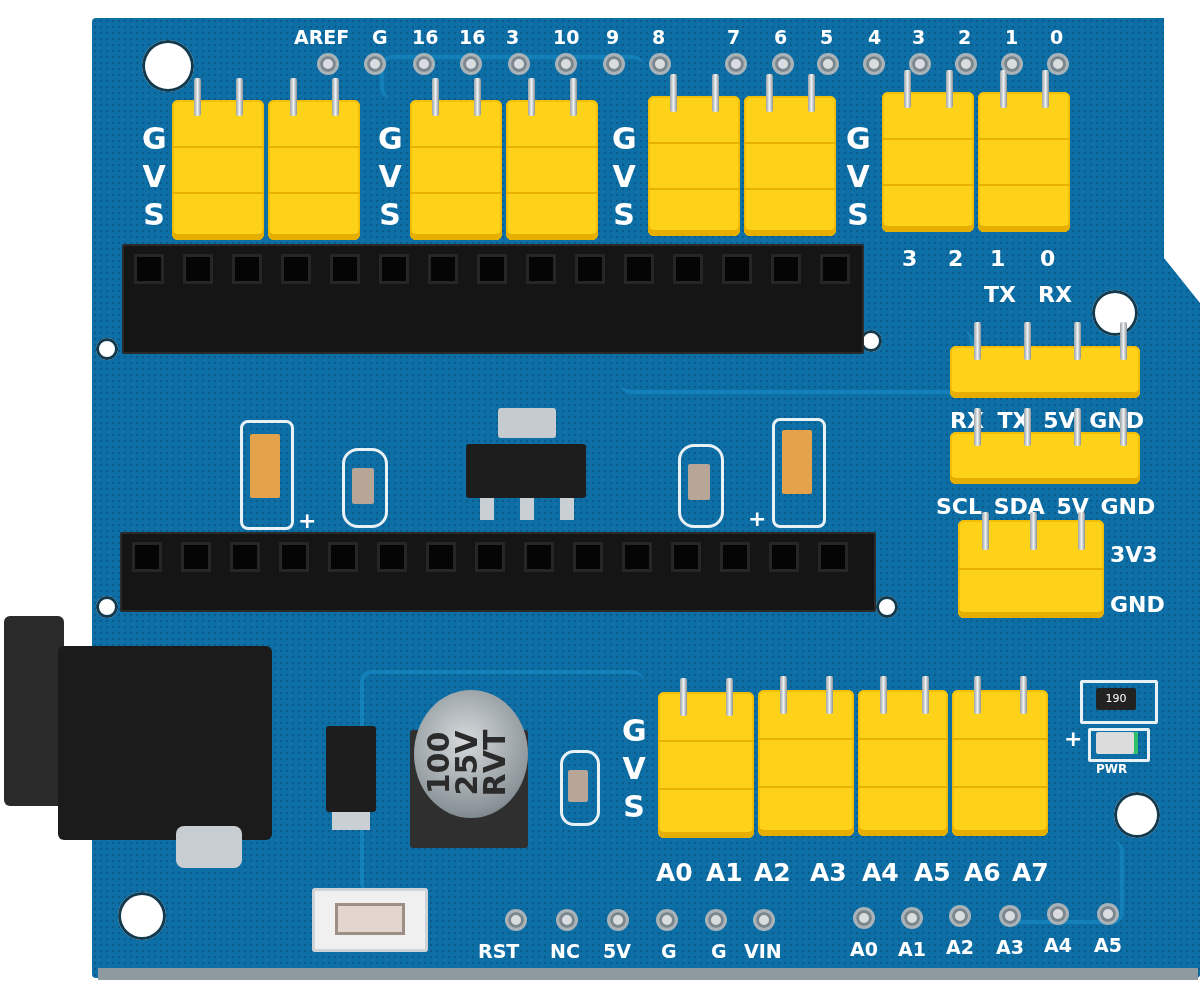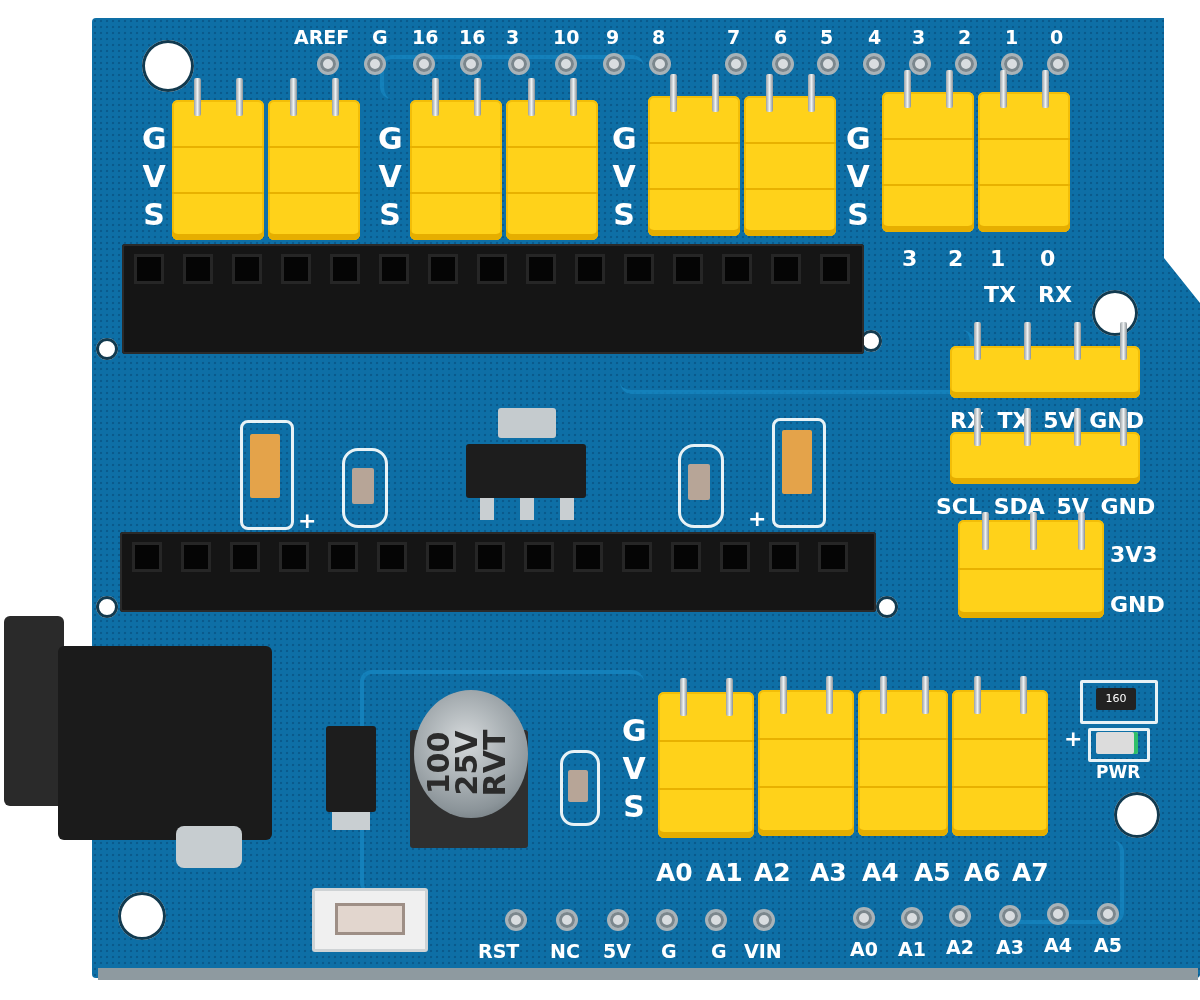--- a/index.html
+++ b/index.html
@@ -305,25 +305,25 @@
 <div class="silk" style="left:656px;top:858px;font-size:25px;">A0</div>
 <div class="silk" style="left:706px;top:858px;font-size:25px;">A1</div>
 <div class="silk" style="left:754px;top:858px;font-size:25px;">A2</div>
 <div class="silk" style="left:810px;top:858px;font-size:25px;">A3</div>
 <div class="silk" style="left:862px;top:858px;font-size:25px;">A4</div>
 <div class="silk" style="left:914px;top:858px;font-size:25px;">A5</div>
 <div class="silk" style="left:964px;top:858px;font-size:25px;">A6</div>
 <div class="silk" style="left:1012px;top:858px;font-size:25px;">A7</div>
 
 <div class="outline" style="left:1080px;top:680px;width:72px;height:38px;border-radius:2px;"></div>
-<div class="res" style="left:1096px;top:688px;width:40px;height:22px;line-height:22px;">160</div>
+<div class="res" style="left:1096px;top:688px;width:40px;height:22px;line-height:22px;">190</div>
 <div class="silk" style="left:1064px;top:726px;font-size:22px;">+</div>
 <div class="outline" style="left:1088px;top:728px;width:56px;height:28px;border-radius:2px;"></div>
 <div class="led" style="left:1096px;top:732px;width:42px;height:22px;box-shadow:inset -4px 0 0 #2fbf6a;"></div>
-<div class="silk" style="left:1096px;top:762px;font-size:17px;">PWR</div>
+<div class="silk" style="left:1096px;top:762px;font-size:12px;">PWR</div>
 
 <div class="btn" style="left:312px;top:888px;width:110px;height:58px;">
     <div class="btn-inner"></div>
   </div>
 
 <div class="pad" style="left:508px;top:912px;"></div>
 <div class="pad" style="left:559px;top:912px;"></div>
 <div class="pad" style="left:610px;top:912px;"></div>
 <div class="pad" style="left:659px;top:912px;"></div>
 <div class="pad" style="left:708px;top:912px;"></div>

